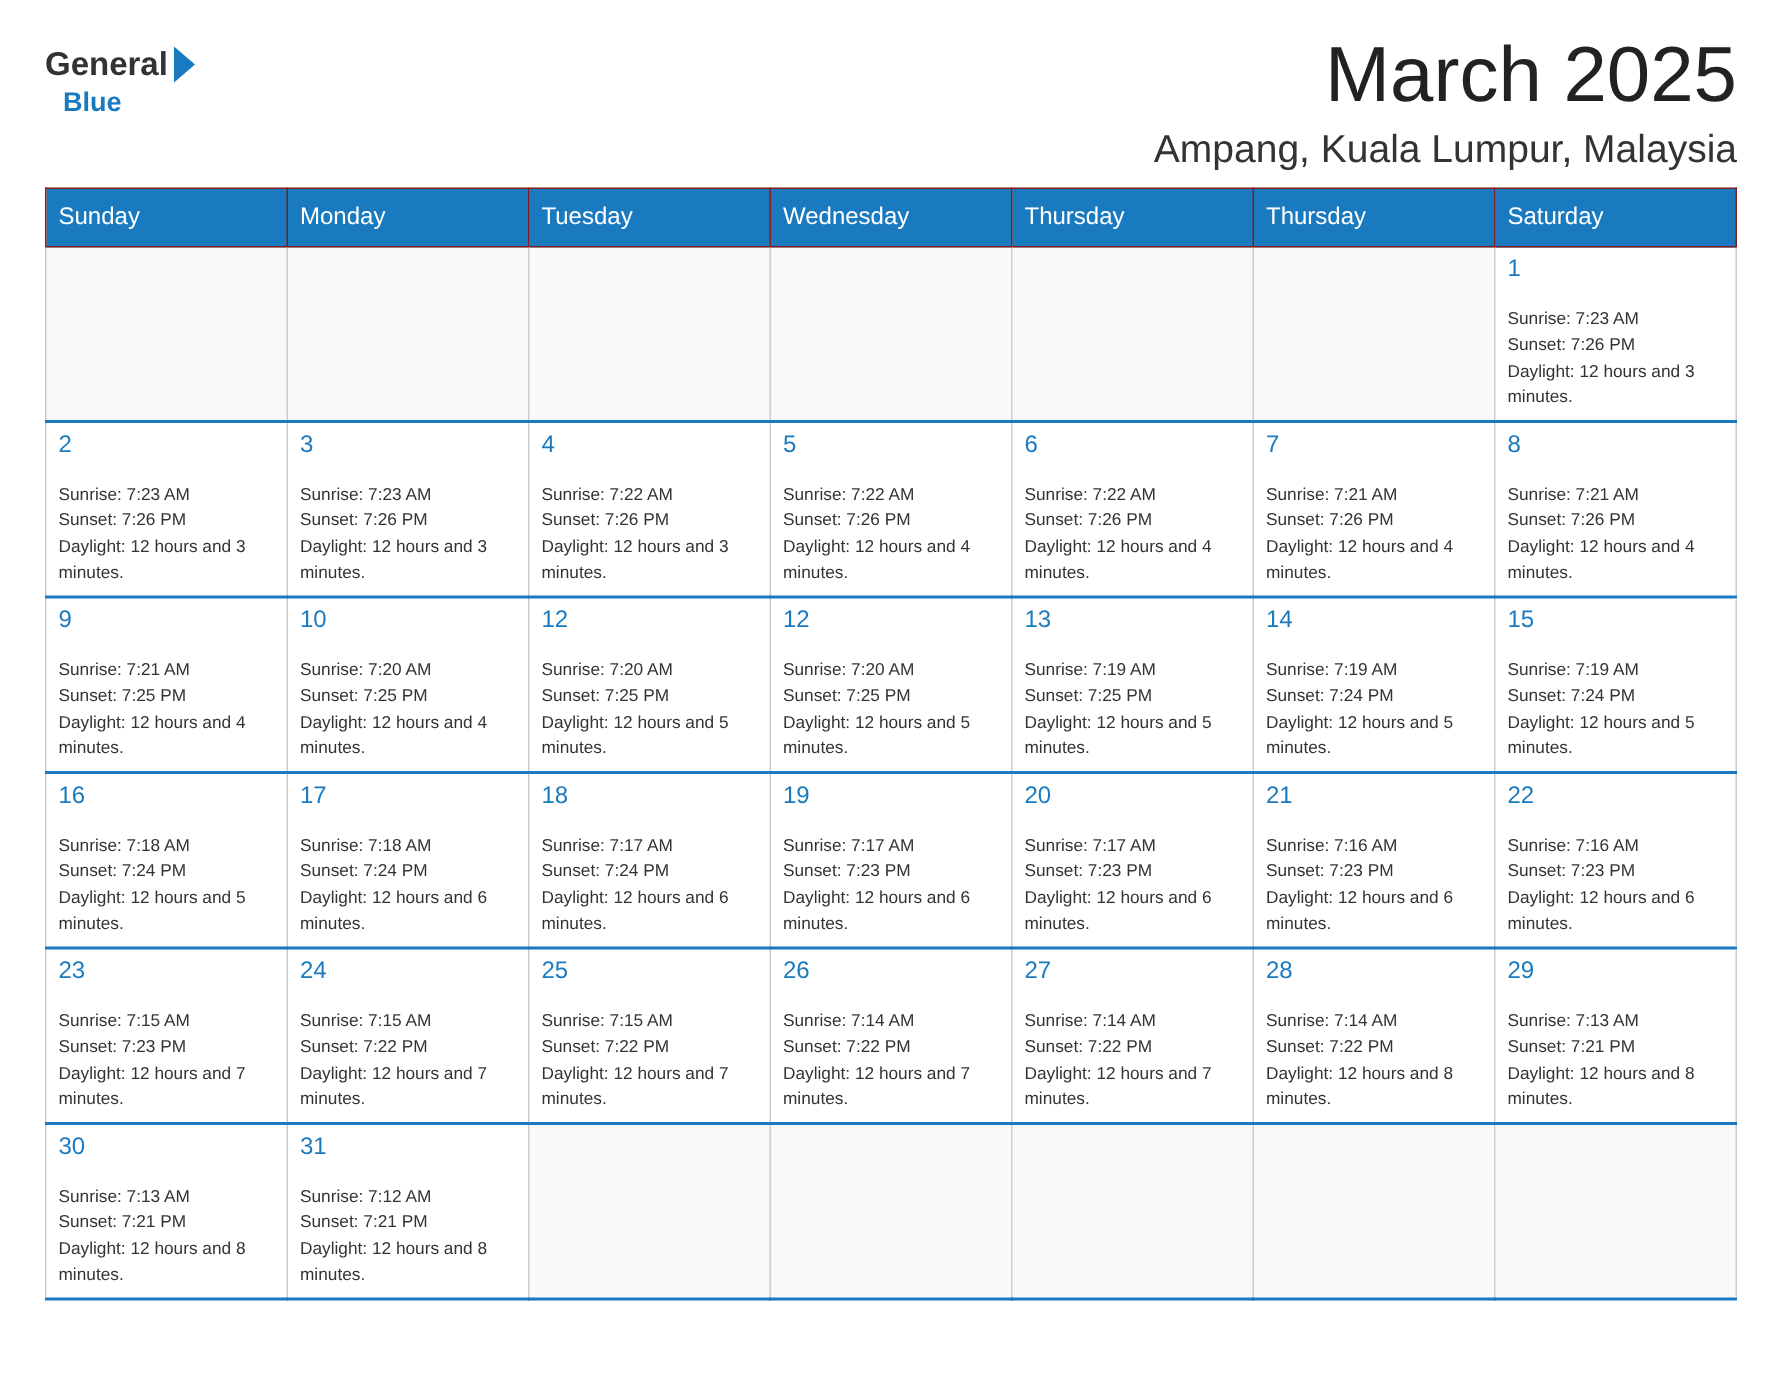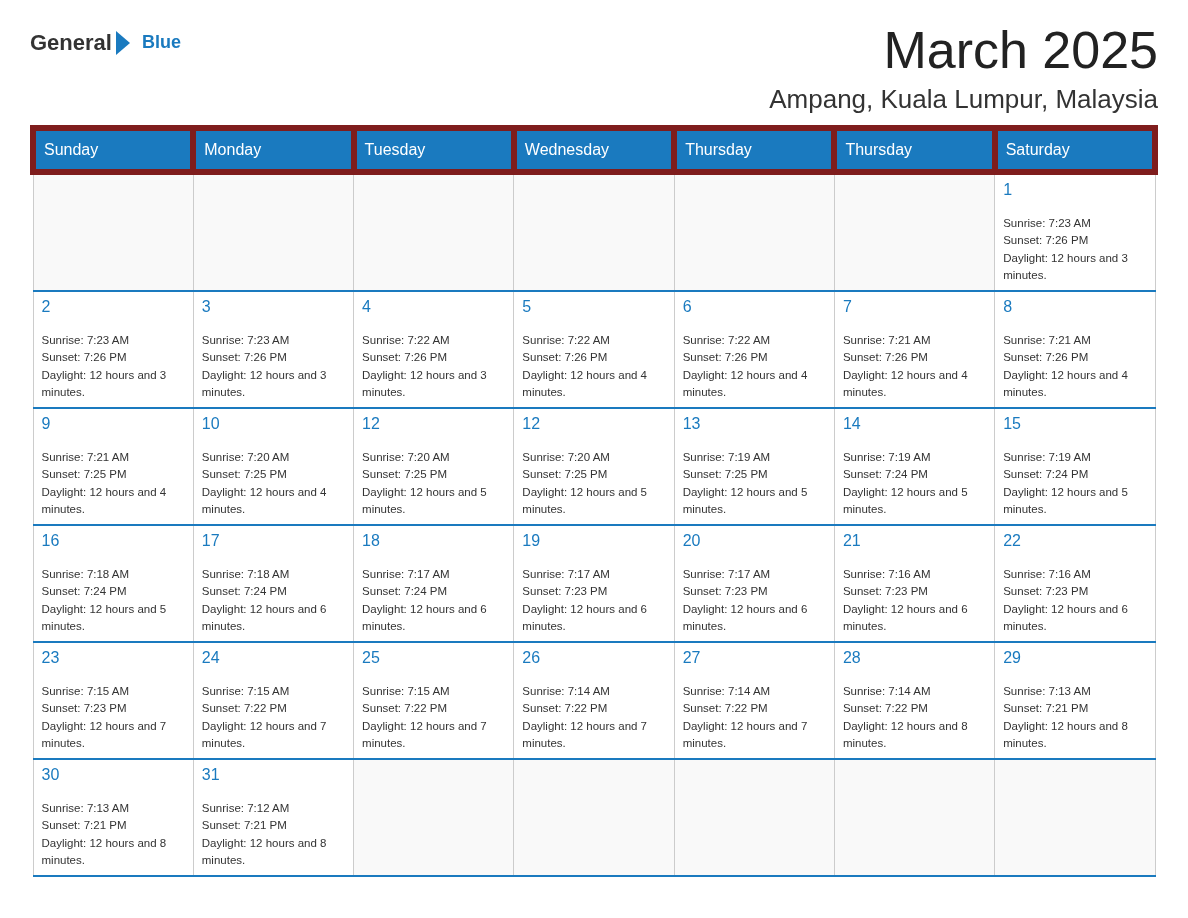--- a/index.html
+++ b/index.html
@@ -11,21 +11,21 @@
       padding: 20px 30px;
     }
     .header {
       display: flex;
       justify-content: space-between;
       align-items: flex-start;
       margin-bottom: 10px;
     }
     .logo {
       display: flex;
-      flex-direction: row;
+      flex-direction: column;
       align-items: flex-start;
       margin-top: 10px;
     }
     .logo-top {
       display: flex;
       align-items: center;
     }
     .logo-general {
       font-size: 22px;
       font-weight: bold;
@@ -64,21 +64,21 @@
       border-collapse: collapse;
       margin-top: 10px;
     }
     thead th {
       background-color: #1a7abf;
       color: #fff;
       padding: 10px 8px;
       text-align: left;
       font-size: 16px;
       font-weight: normal;
-      border: 6px solid #7f1d1d;
+      border: 1px solid #7f1d1d;
     }
     td {
       vertical-align: top;
       border: 1px solid #ccc;
       padding: 6px 8px;
       width: calc(100% / 7);
       min-height: 110px;
       height: 110px;
     }
     td.empty {

